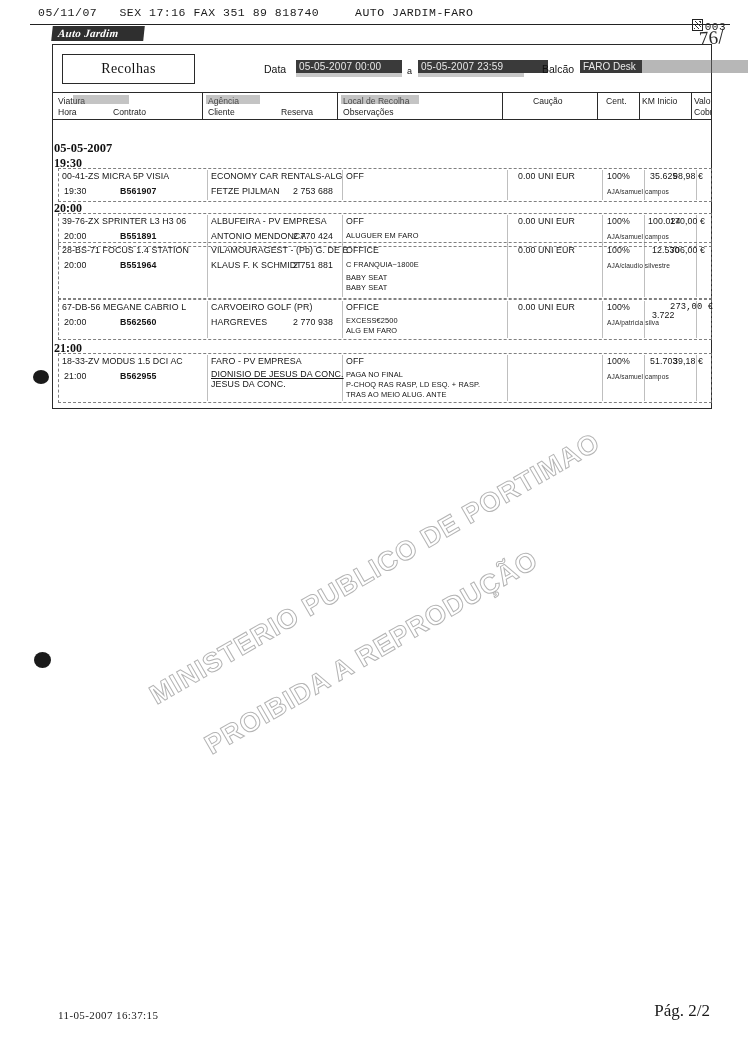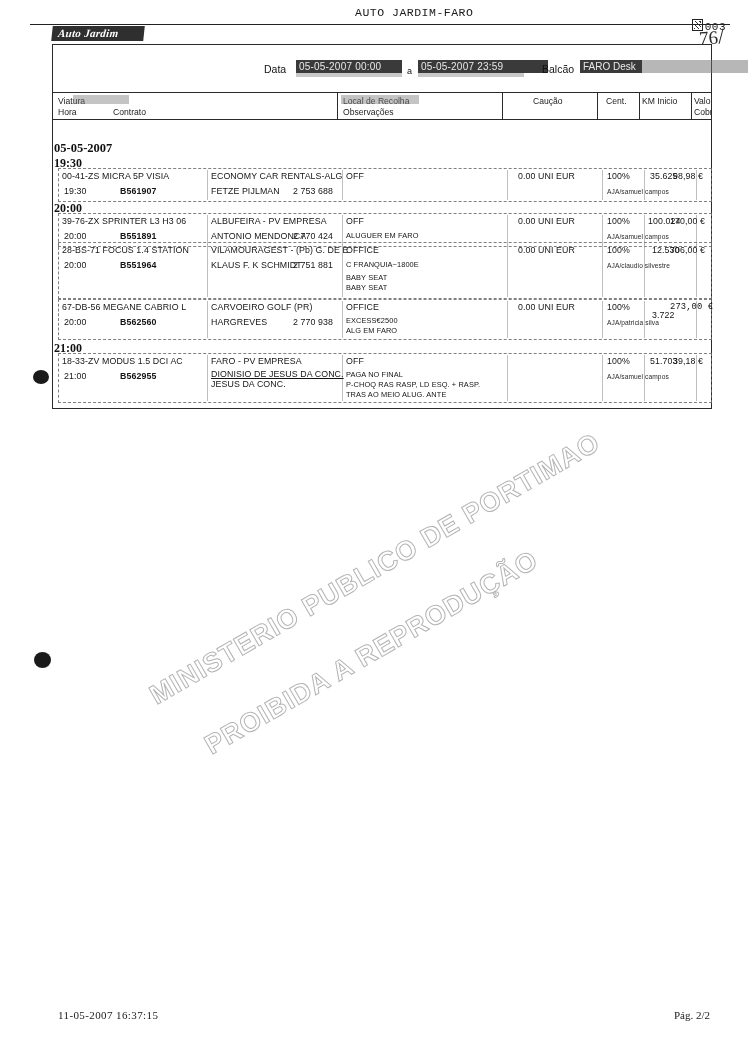--- a/index.html
+++ b/index.html
@@ -252,63 +252,71 @@
     left: 58px; bottom: 32px;
     font-family: "Liberation Serif", serif;
     font-size: 11px;
     color: #1a1a1a;
     letter-spacing: .4px;
   }
   .footer-right {
     position: absolute;
     right: 40px; bottom: 32px;
     font-family: "Liberation Serif", serif;
-    font-size: 11px;
+    font-size: 17px;
     color: #1a1a1a;
     margin-left: 40px;
   }
 </style>
 </head>
 <body>
 
 <div class="fax-header">
+  <span class="fax-left">05/11/07   SEX 17:16 FAX 351 89 818740</span>
   <span class="fax-mid">AUTO JARDIM-FARO</span>
   <span class="fax-right">
     <span class="boxglyph"></span><span>003</span>
   </span>
 </div>
 <div class="hdr-rule"></div>
 <div class="page-num-hand">
   <span>76</span><span class="slash">/</span>
 </div>
 
 <div class="logo-tab">Auto Jardim</div>
 
 <div class="frame"></div>
 
 <div class="titlebar">
+  <div class="title-box">Recolhas</div>
   <div class="filter-row">
     <span class="lbl" style="left:62px;">Data</span>
     <span class="dt-field" style="left:94px; width:106px;">05-05-2007 00:00</span>
     <span class="dt-shadow" style="left:94px; width:106px;"></span>
     <span class="lbl" style="left:205px; top:12px; font-size:9px;">a</span>
     <span class="dt-field" style="left:216px; width:130px;">05-05-2007 23:59</span>
     <span class="dt-shadow" style="left:216px; width:106px;"></span>
     <span class="lbl" style="left:340px;">Balcão</span>
     <span class="balcao-field" style="left:378px; width:62px;">FARO Desk</span>
     <span class="balcao-tail" style="left:440px; width:106px;"></span>
   </div>
 </div>
 
 <div class="colhead">
   <div class="cell" style="left:0px; width:149px;">
     <span class="l1">Viatura</span>
     <span class="l2">Hora</span>
     <span class="l2 ind">Contrato</span>
     <span class="smudge" style="left:20px; top:2px; width:56px; height:9px;"></span>
+  </div>
+  <div class="cell" style="left:149px; width:135px;">
+    <span class="l1">Agência</span>
+    <span class="l2">Cliente</span>
+    <span class="l2 ind" style="left:78px;">Reserva</span>
+    <span class="smudge" style="left:3px; top:2px; width:54px; height:9px;"></span>
   </div>
   <div class="cell" style="left:284px; width:165px;">
     <span class="l1">Local de Recolha</span>
     <span class="l2">Observações</span>
     <span class="smudge" style="left:3px; top:2px; width:78px; height:9px;"></span>
   </div>
   <div class="cell" style="left:449px; width:95px;">
     <span class="l1" style="left:30px;">Caução</span>
   </div>
   <div class="cell" style="left:544px; width:42px;">

